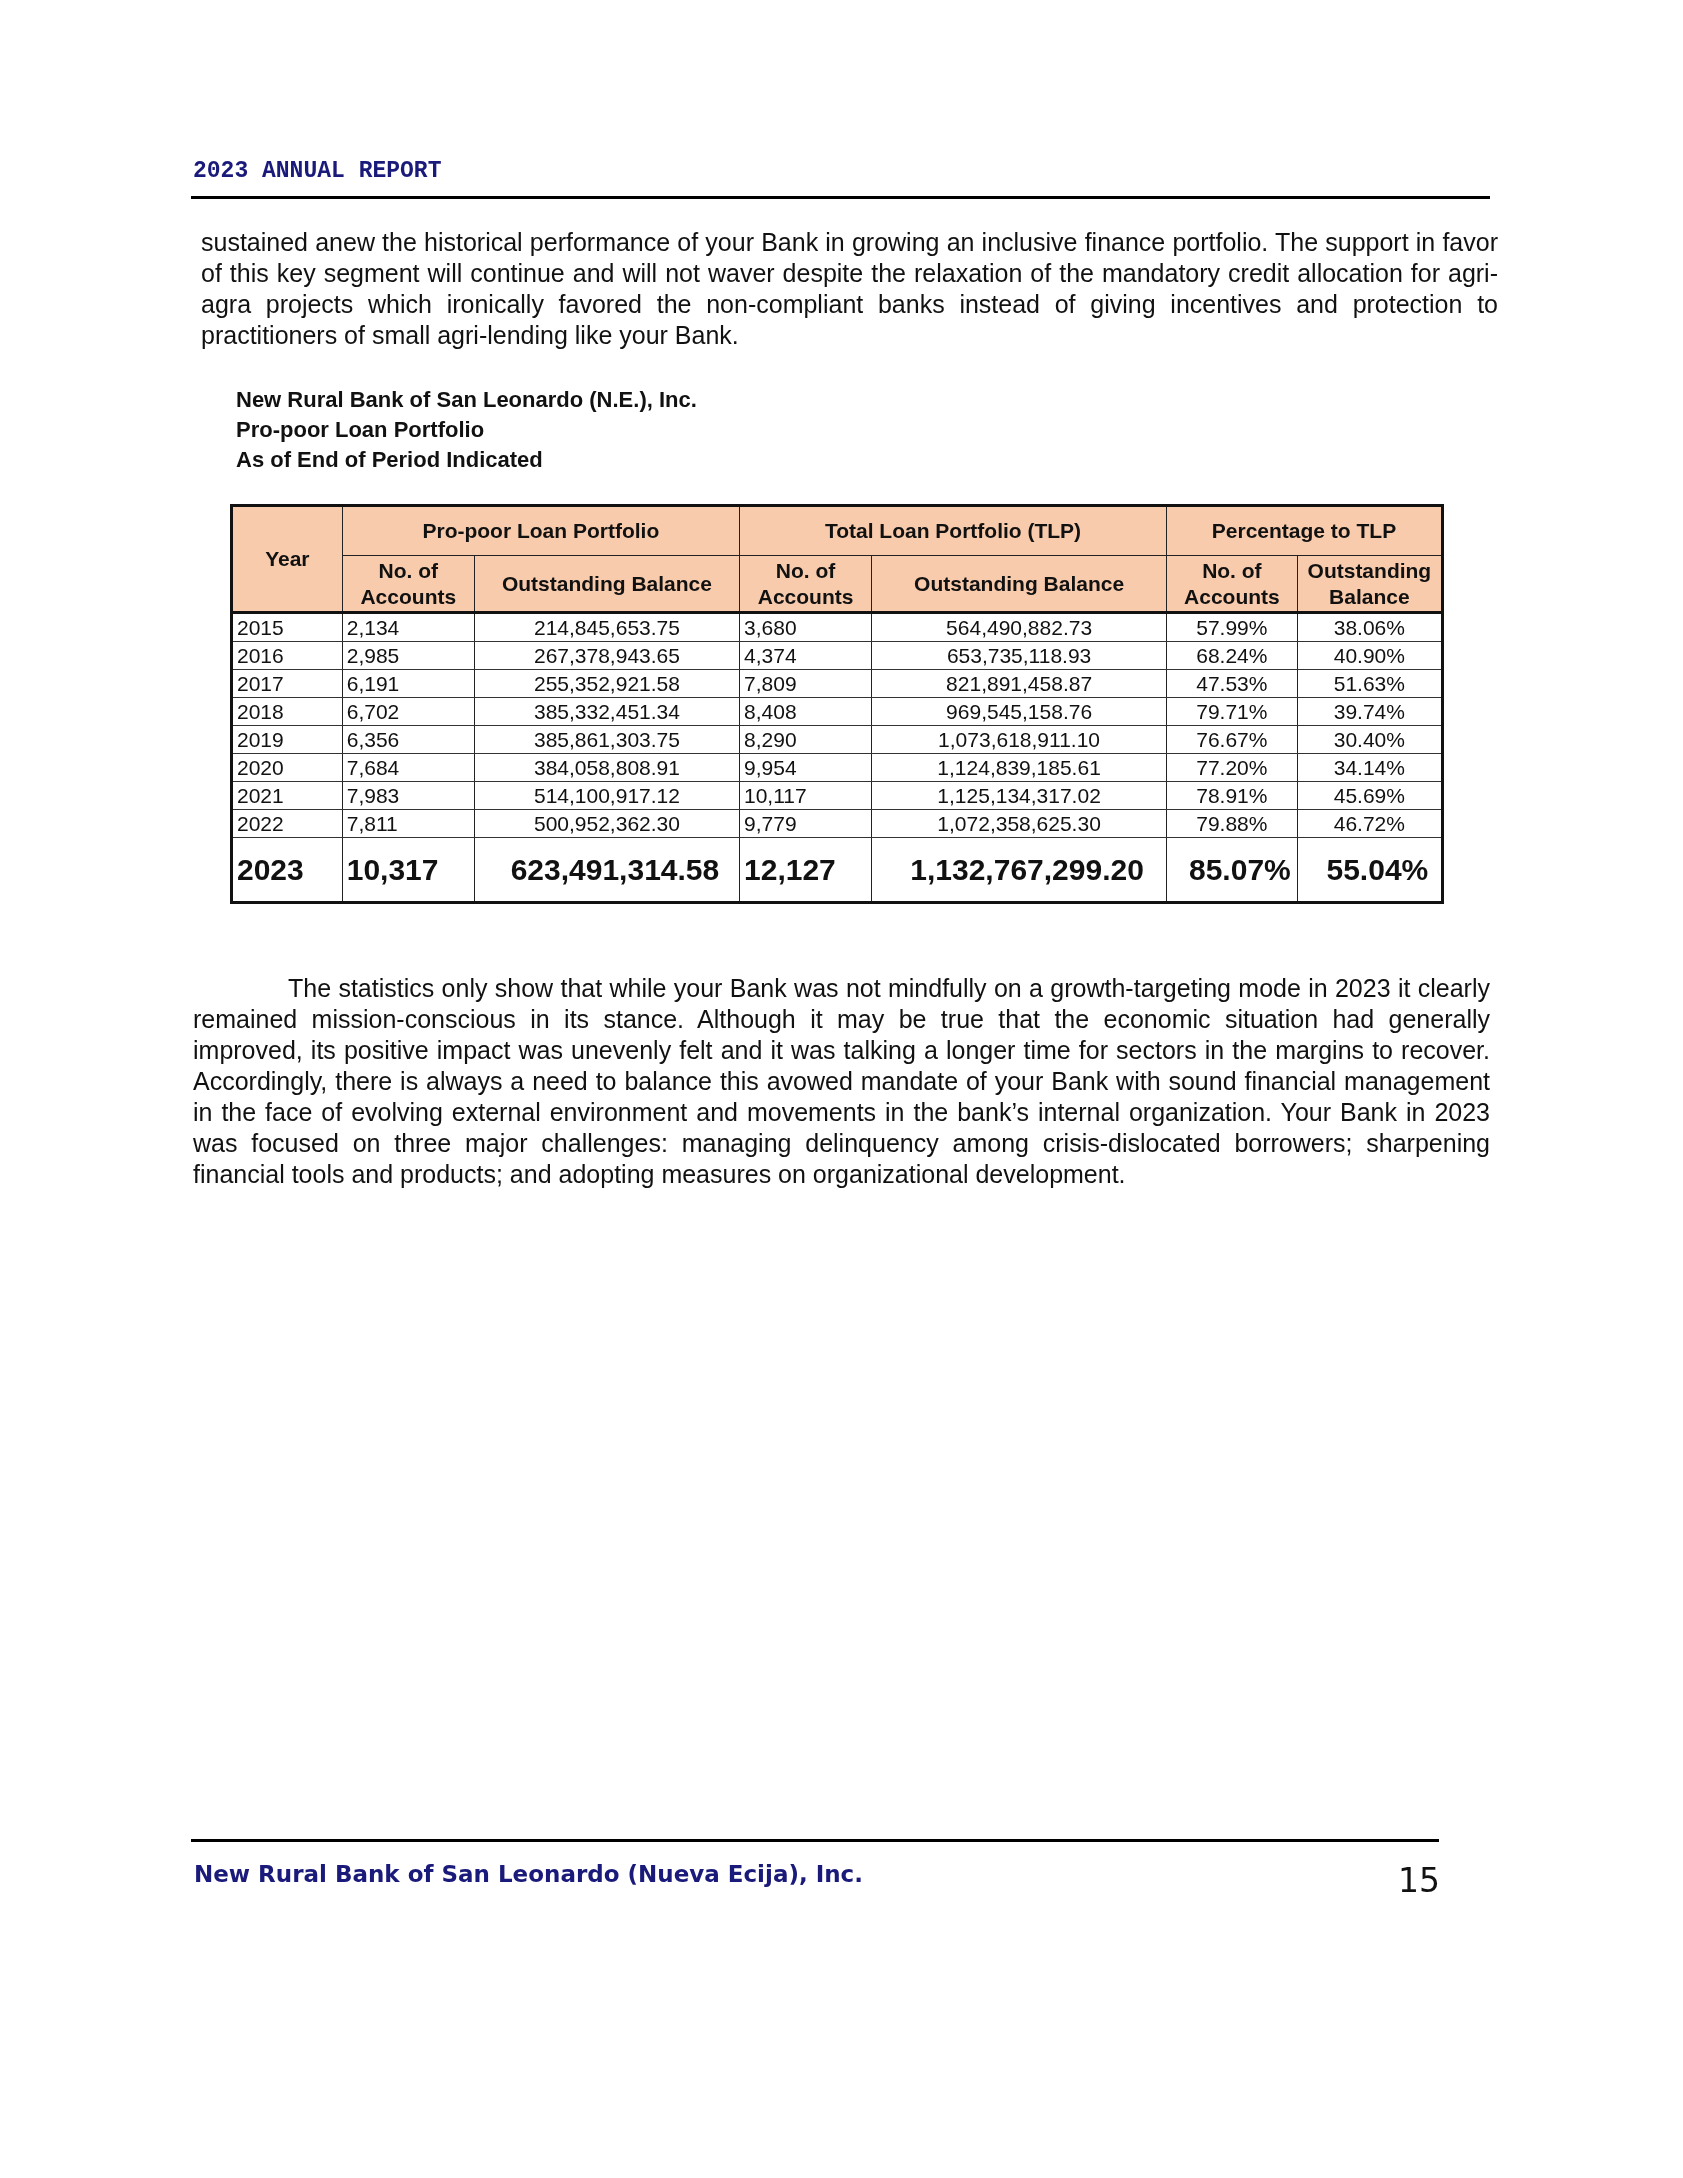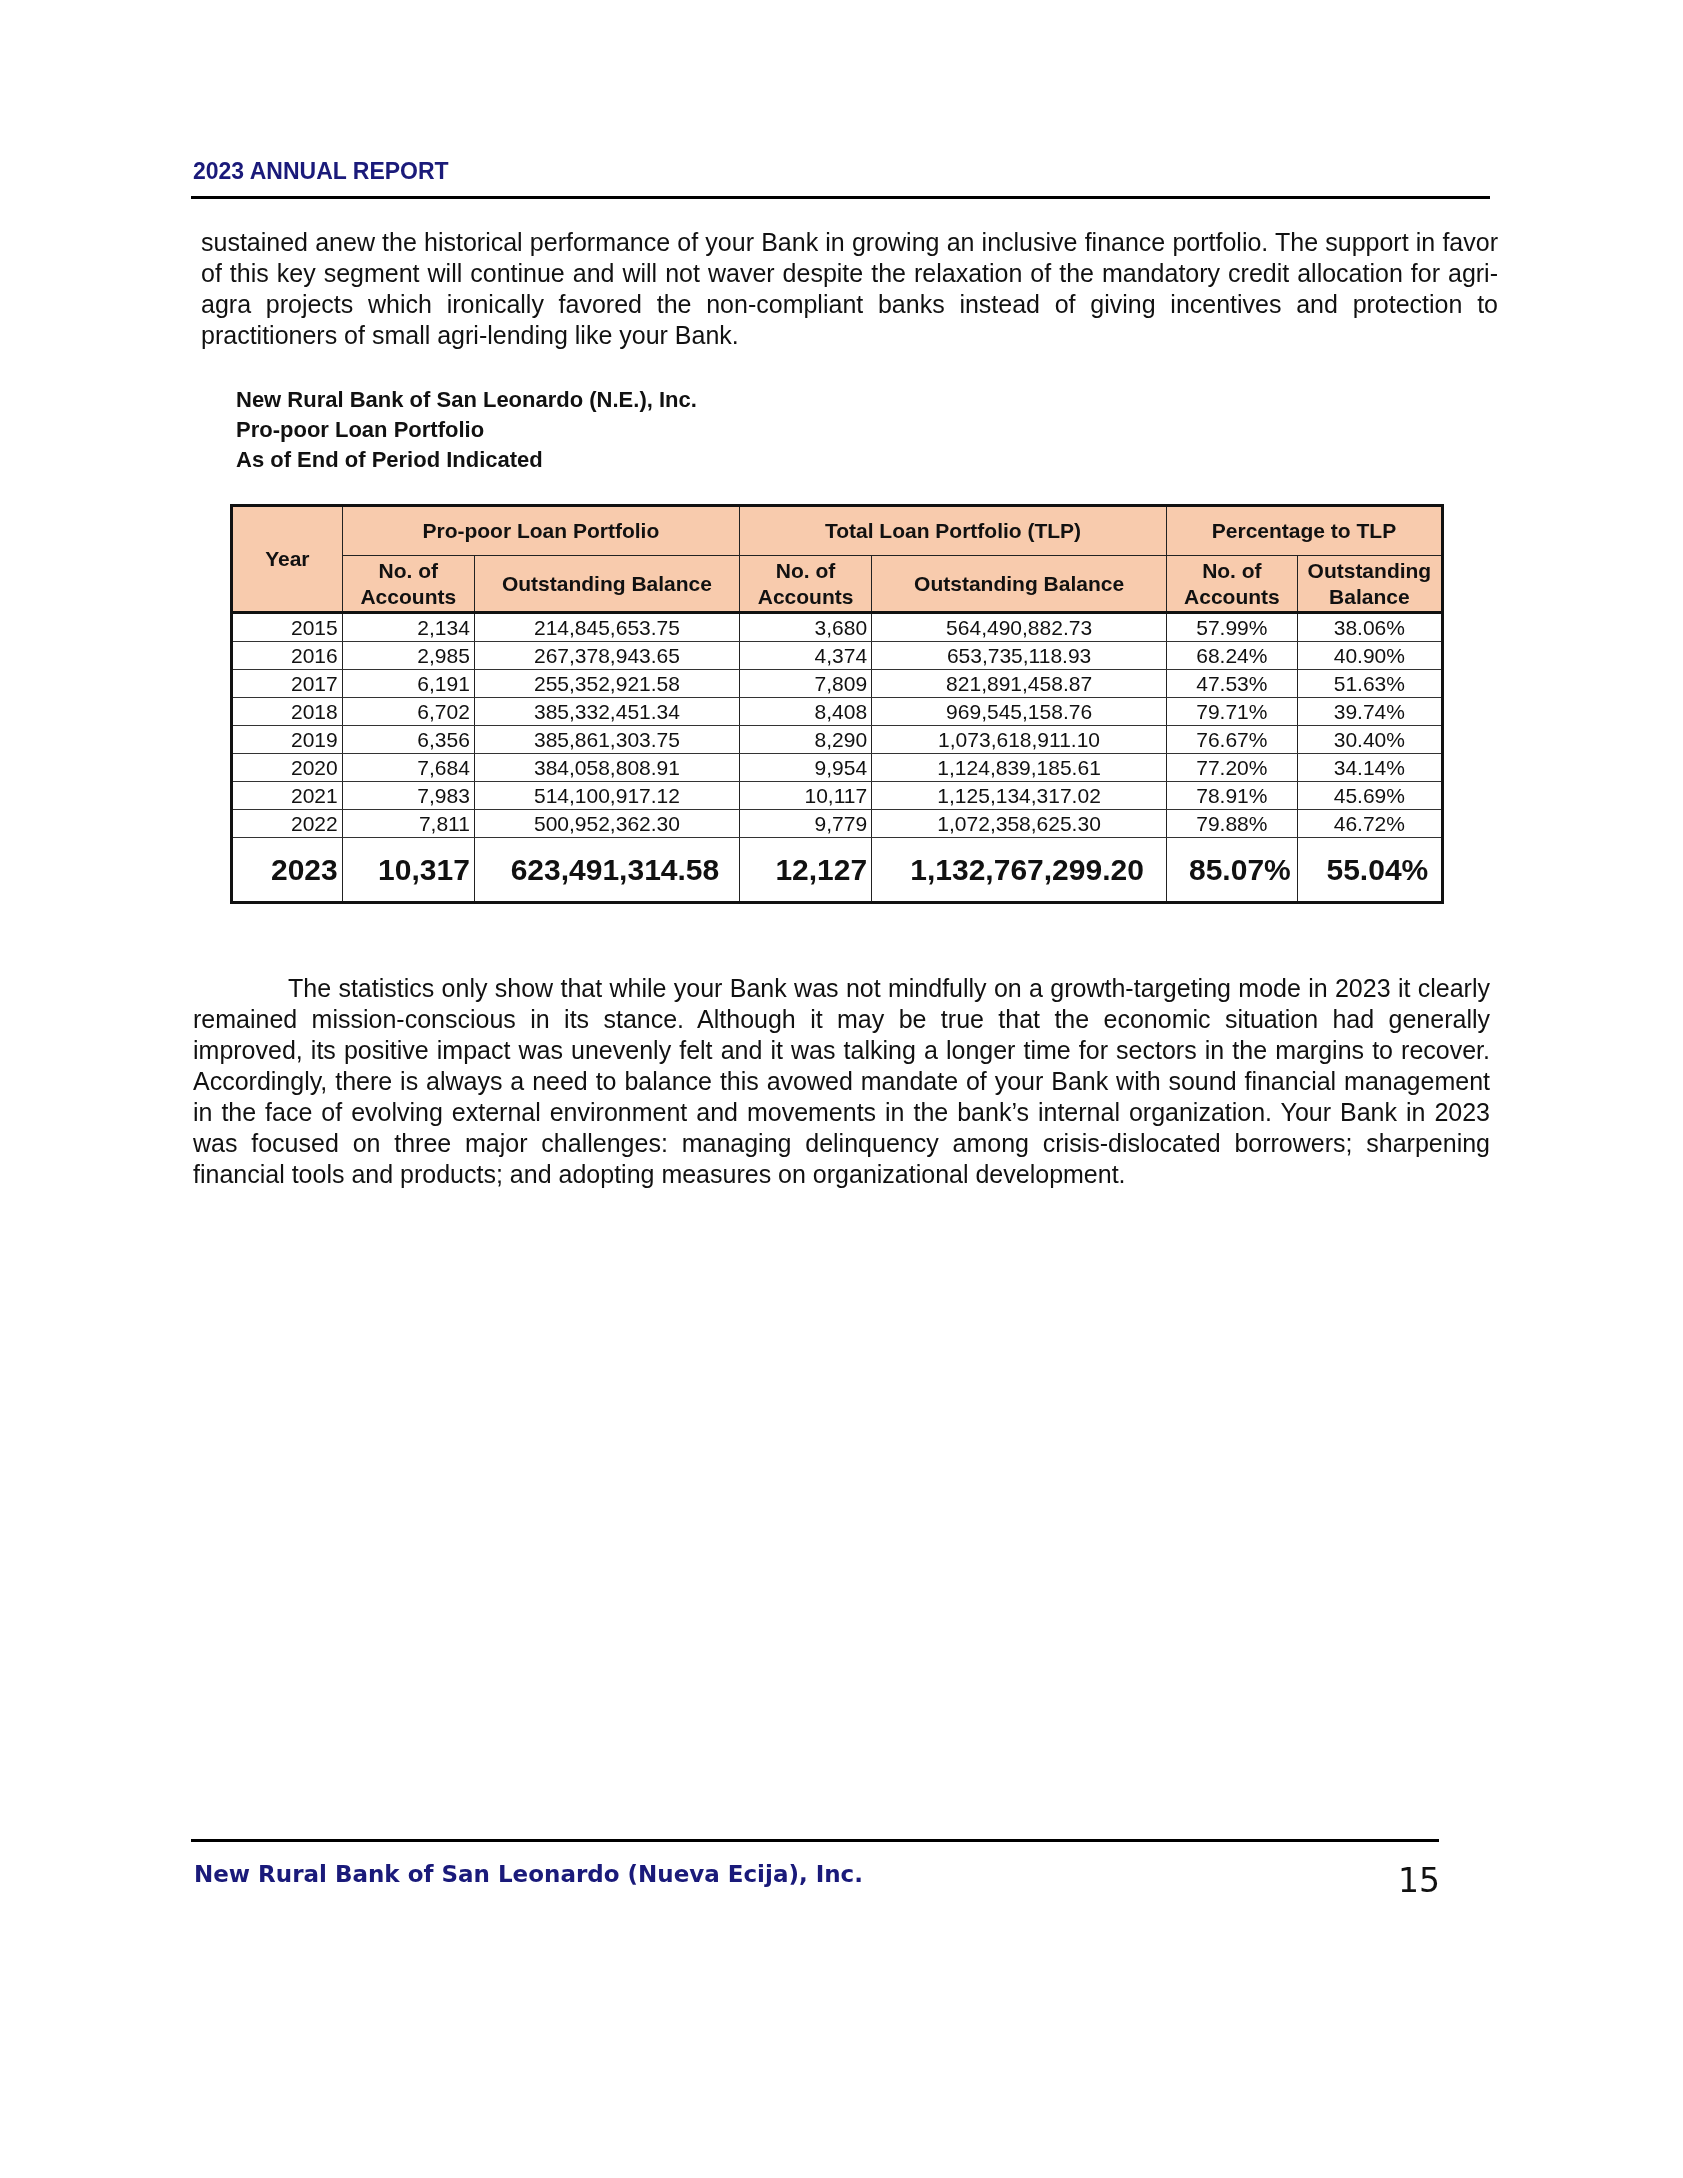--- a/index.html
+++ b/index.html
@@ -1,19 +1,19 @@
 <!DOCTYPE html>
 <html><head>
 <meta charset="utf-8">
 <style>
   html, body { margin: 0; padding: 0; background: #ffffff; }
   body { width: 1683px; height: 2178px; position: relative; overflow: hidden; }
   .page-header {
     position: absolute; left: 193px; top: 158px;
-    font-family: Liberation Sans, sans-serif; font-weight: bold;
+    font-family: Liberation Mono, monospace; font-weight: bold;
     font-size: 23px; color: #1a1a7a; letter-spacing: 0px;
   }
   .header-rule {
     position: absolute; left: 191px; top: 196px; width: 1299px; height: 3px; background: #000;
   }
   .para {
     position: absolute; left: 193px; width: 1297px;
     font-family: "Liberation Sans", sans-serif; font-size: 25px; line-height: 31px;
     color: #111; text-align: justify; margin: 0;
   }
@@ -35,21 +35,21 @@
     border: 1.5px solid #222; padding: 0 4px; text-align: center;
   }
   table.loans thead tr.h1 th { height: 48px; }
   table.loans thead tr.h2 th { height: 55px; }
   table.loans thead { border-bottom: 3px solid #111; }
   table.loans td {
     font-size: 21px; height: 27px; line-height: 27px; padding: 0 4px;
     border-left: 1.5px solid #222; border-right: 1.5px solid #222;
     border-bottom: 1.5px solid #333;
   }
-  table.loans td.c { text-align: right; }
+  table.loans td.c { text-align: left; }
   table.loans td.r { text-align: center; }
   table.loans tr.total td {
     font-weight: bold; font-size: 30px; height: 63px; line-height: 30px;
   }
   table.loans tr.total td.r { padding-right: 6px; padding-left: 22px; }
   col.c-year { width: 113px; }
   col.c-pp-n { width: 134px; }
   col.c-pp-b { width: 267px; }
   col.c-tl-n { width: 134px; }
   col.c-tl-b { width: 297px; }

